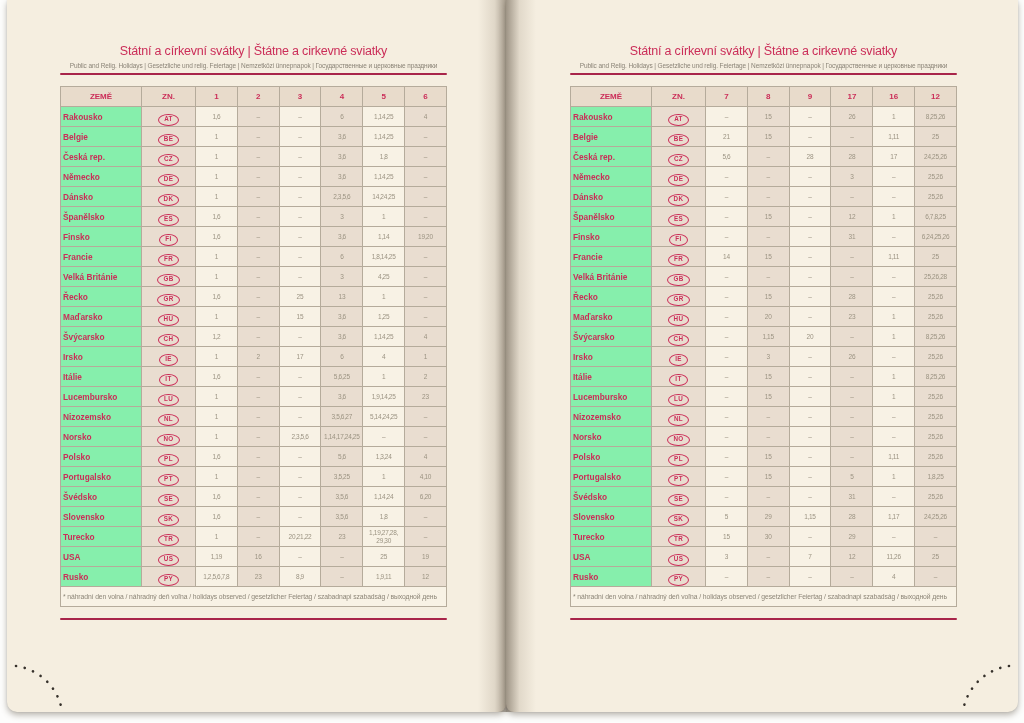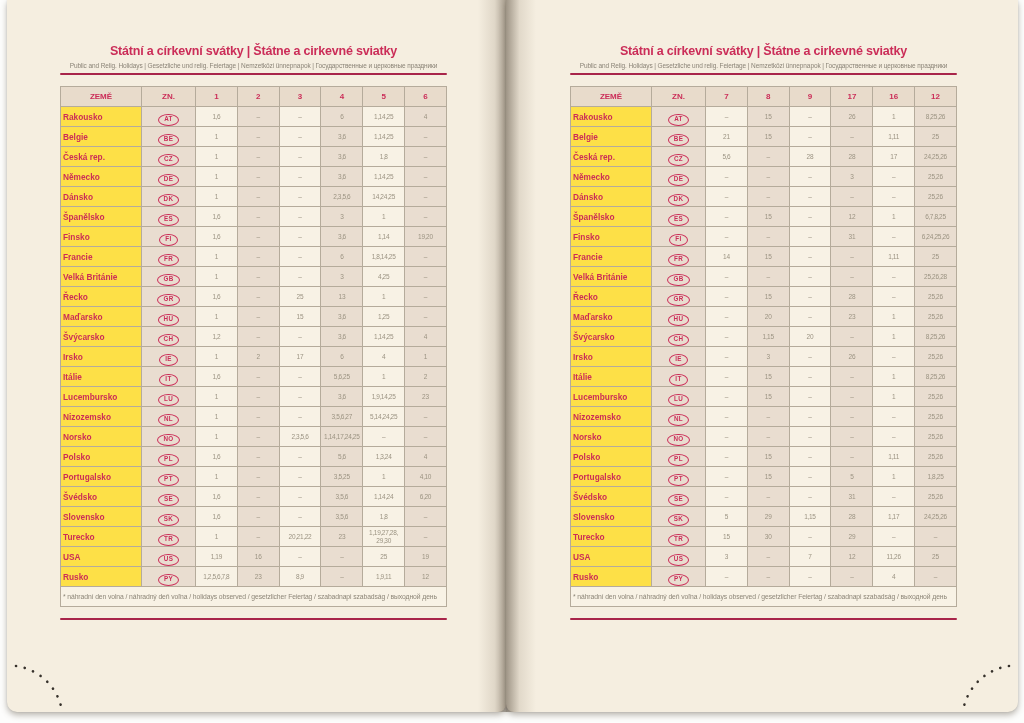--- a/index.html
+++ b/index.html
@@ -22,21 +22,21 @@
   .page-right::before{
     content:"";position:absolute;left:0;top:0;bottom:0;width:30px;pointer-events:none;
     background:linear-gradient(to left, rgba(92,74,52,0), rgba(92,74,52,.13) 55%, rgba(55,42,26,.46));
   }
   .content{position:absolute;top:44px;width:387px;}
   .page-left .content{left:53px;}
   .page-right .content{left:64px;}
 
   .title{
     margin:0;text-align:center;
-    font-size:12.5px;font-weight:bold;letter-spacing:-.2px;
+    font-size:12.5px;font-weight:normal;letter-spacing:-.2px;
     color:#cb2d58;white-space:nowrap;
   }
   .subtitle{
     margin-top:4px;text-align:center;white-space:nowrap;
     font-size:6.5px;letter-spacing:-.1px;color:#8b8477;
   }
   .rule{height:2px;background:#a8244a;border-radius:1px;}
   .rule-top{margin-top:4px;}
   .rule-bottom{margin-top:11px;}
 
@@ -49,21 +49,21 @@
   }
   table.holidays th{
     height:19px;background:#e8dbcb;color:#cb2d58;
     font-size:8px;font-weight:bold;text-align:center;
   }
   th.col-country{width:76px;text-align:left;padding-left:6px;}
   th.col-code{width:49px;}
   table.holidays td{height:19px;}
   td.country{
     color:#cb2d58;font-weight:bold;font-size:8.3px;
-    padding-left:6px;background:#fde047;white-space:nowrap;
+    padding-left:6px;background:#86efac;white-space:nowrap;
   }
   td.code{text-align:center;background:#e9ddd0;}
   .badge{
     display:inline-block;border:1px solid #cb2d58;border-radius:50%;
     color:#cb2d58;font-size:6.3px;font-weight:bold;letter-spacing:.4px;
     padding:1.5px 5px;line-height:1.1;background:transparent;
   }
   td.val{
     text-align:center;color:#9b9382;font-size:6.5px;
     letter-spacing:-.15px;word-spacing:-2.2px;line-height:1.2;

